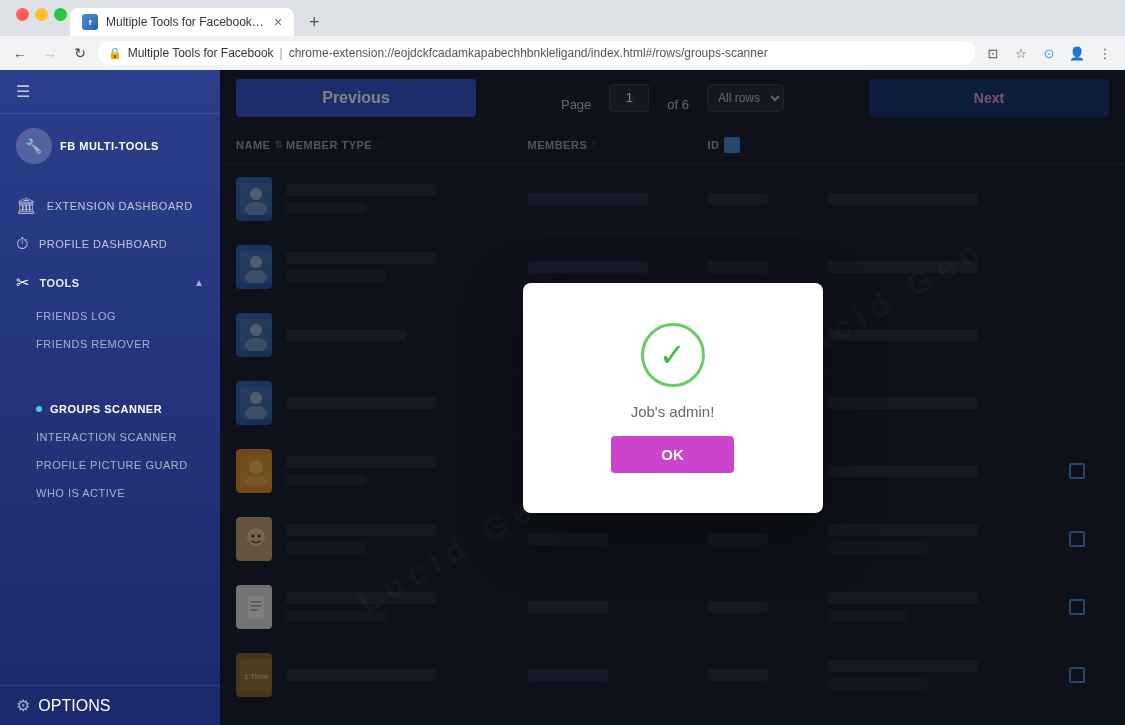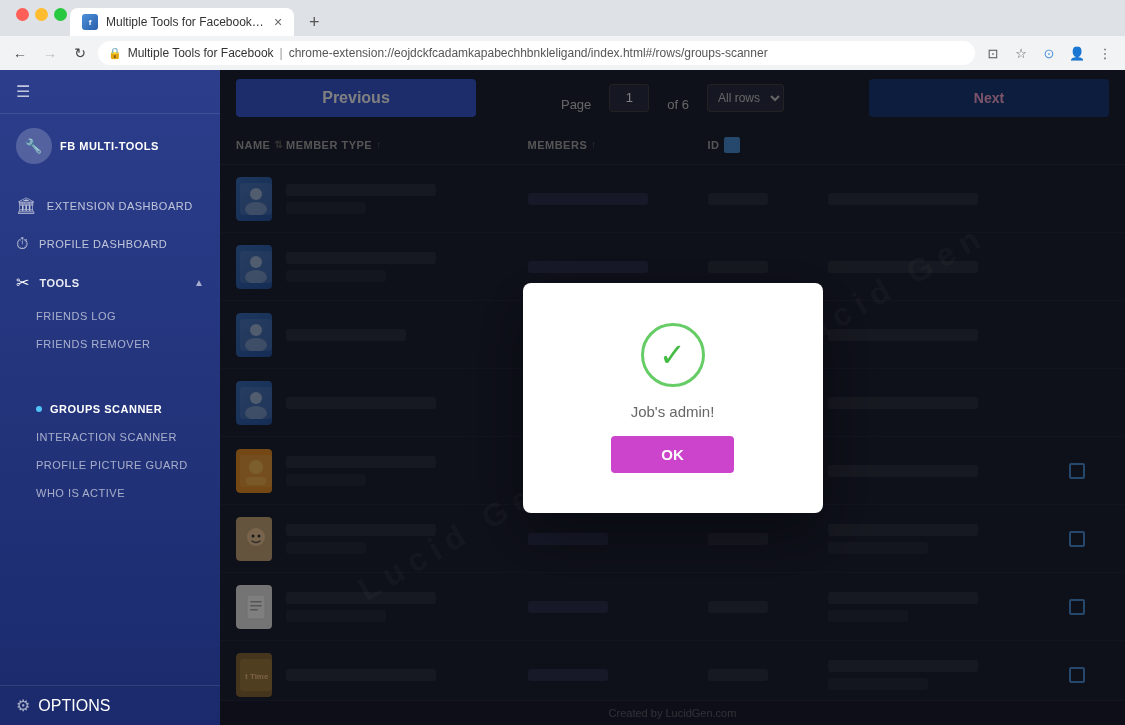--- a/index.html
+++ b/index.html
@@ -448,23 +448,20 @@
             <div class="blurred-text w150" style="background:rgba(255,255,255,0.08);"></div>
             <div class="blurred-text w100" style="background:rgba(255,255,255,0.05);"></div>
           </div>
           <div>
             <div class="checkbox" style="border-color:#4a90d9;"></div>
           </div>
         </div>
       </div>
     </div>
 
-    <div class="footer-bar">
-      <span>Created by LucidGen.com</span>
-    </div>
 
     <div class="modal-overlay">
       <div class="modal">
         <div class="modal-icon">
           <span class="modal-checkmark">✓</span>
         </div>
         <div class="modal-subtitle">Job's admin!</div>
         <button class="modal-btn">OK</button>
       </div>
     </div>

